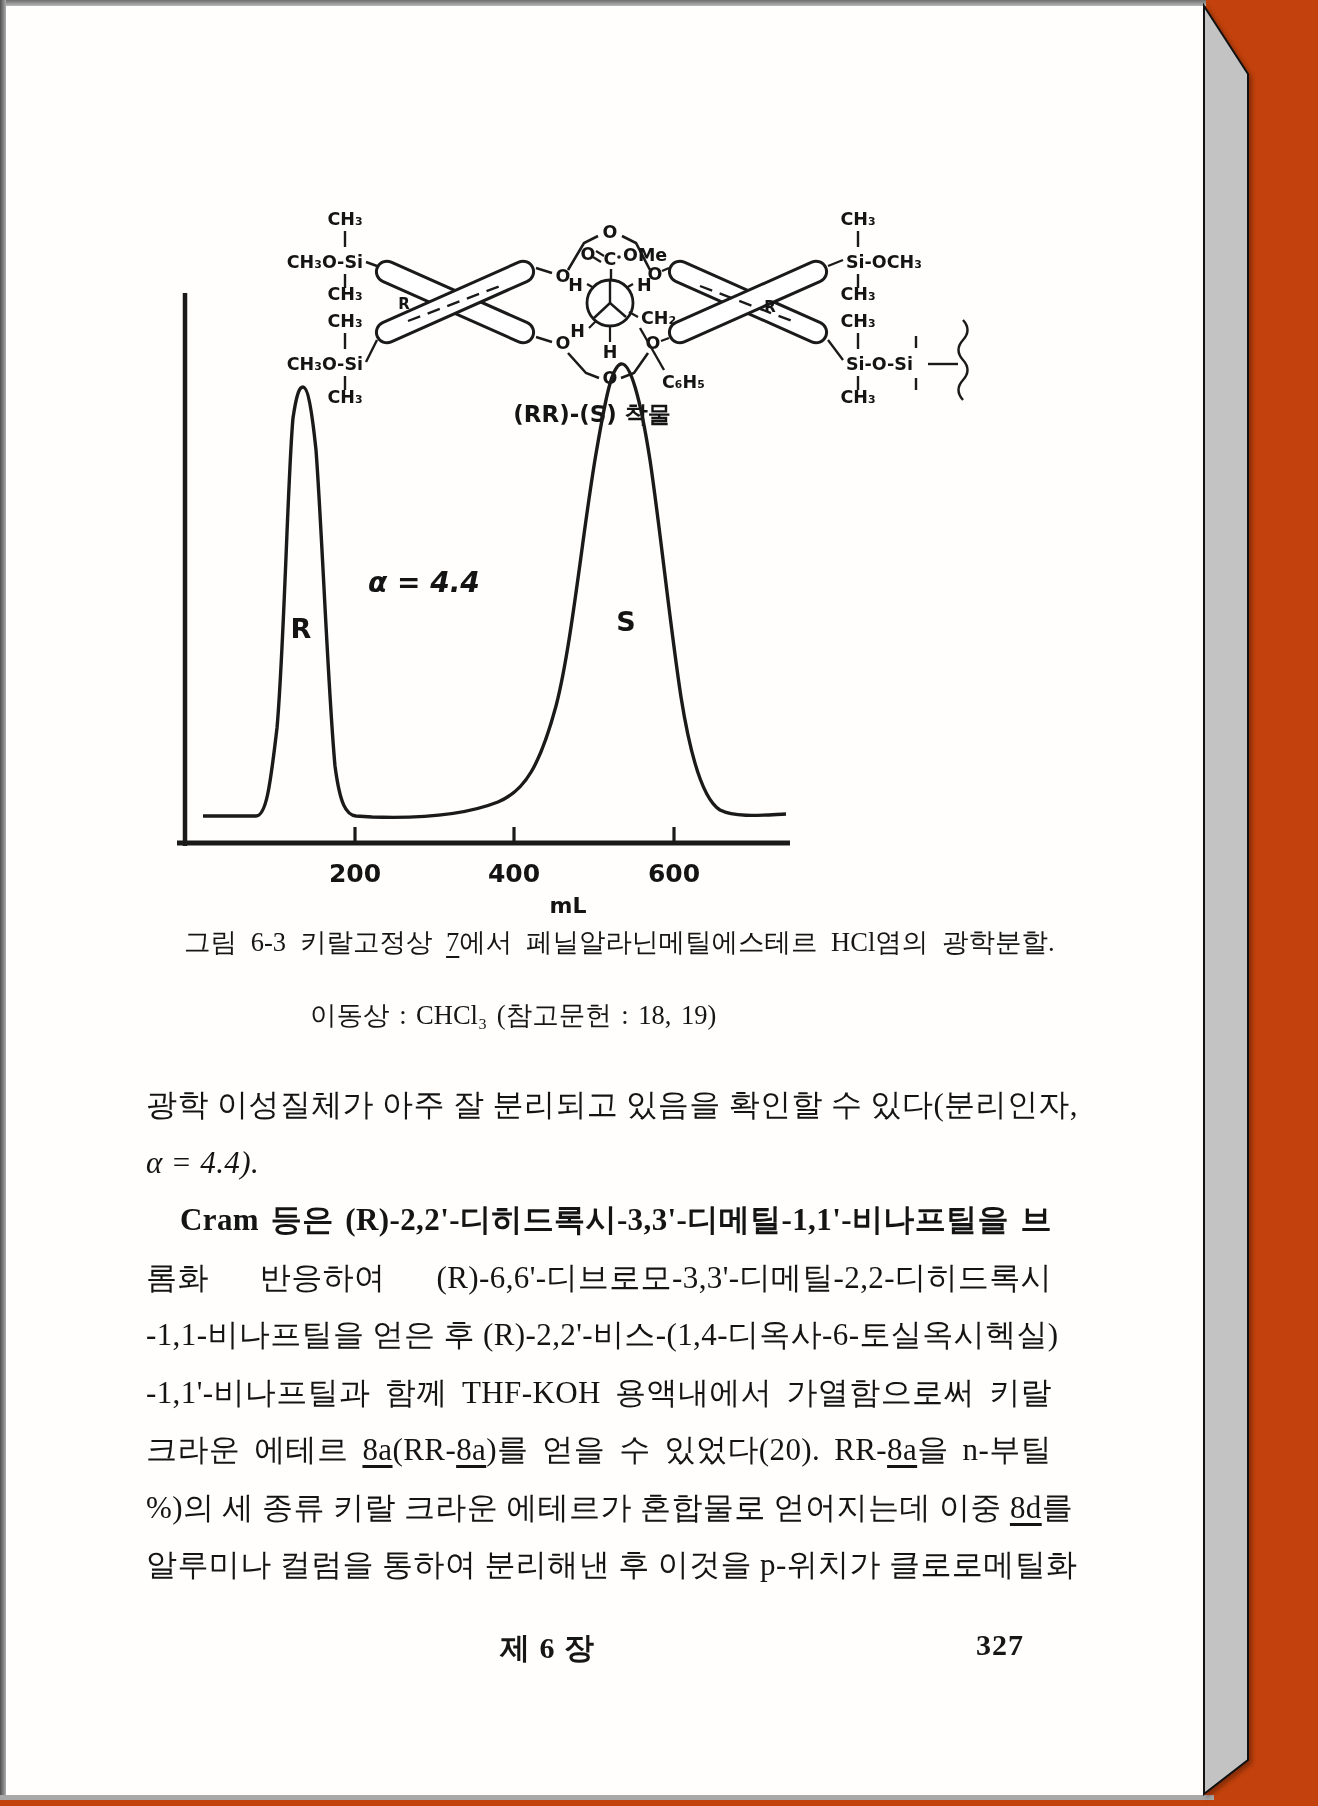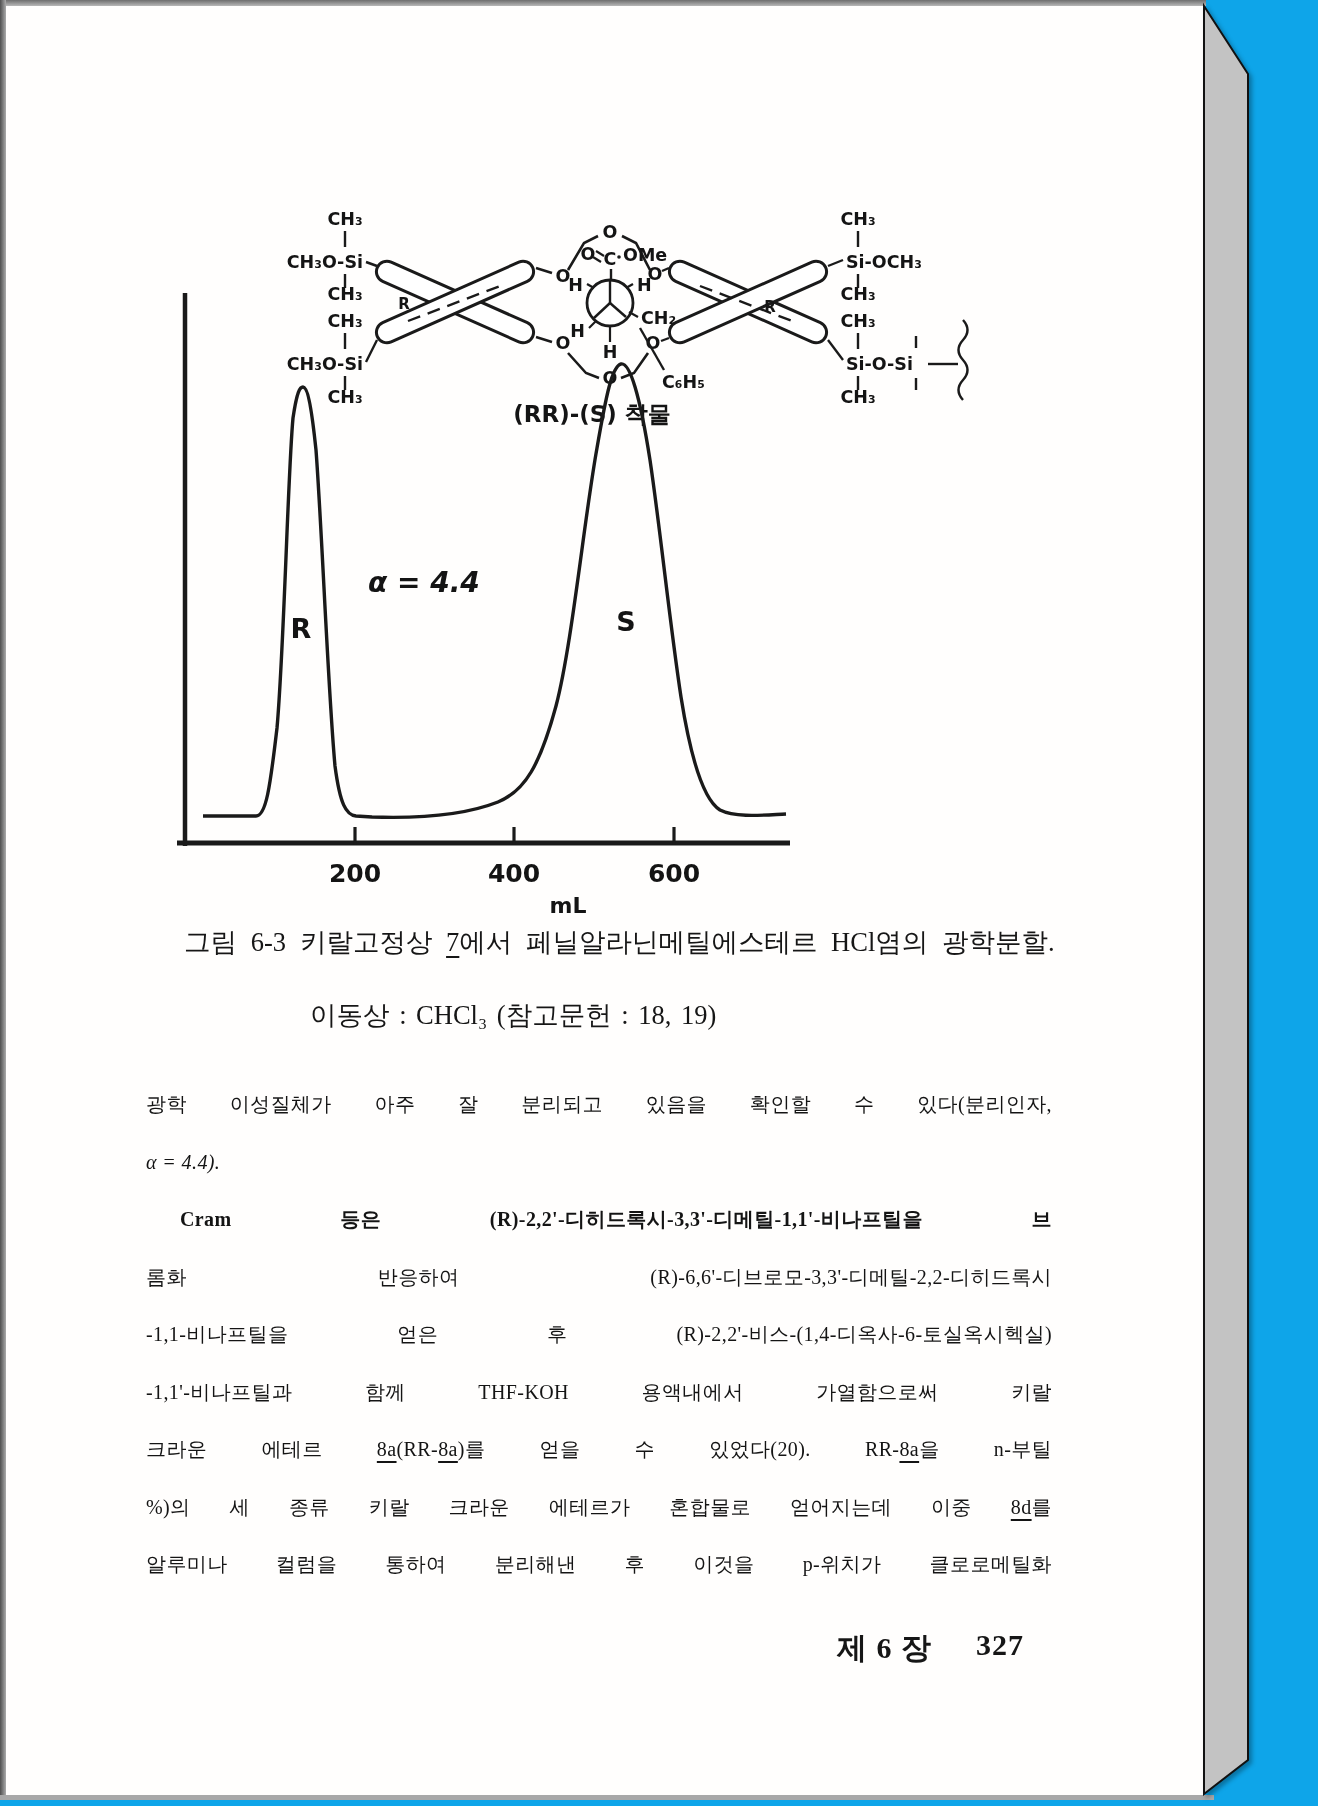--- a/index.html
+++ b/index.html
@@ -1,38 +1,38 @@
 <!DOCTYPE html>
 <html><head>
 <meta charset="utf-8">
 <style>
   html,body{margin:0;padding:0;}
   body{background:#f6f6f5;font-family:"Liberation Serif", serif;}
-  .screen{position:relative;width:1318px;height:1806px;overflow:hidden;background:#0ea5e9;}
+  .screen{position:relative;width:1318px;height:1806px;overflow:hidden;background:#c2410c;}
   .page{position:absolute;left:6px;top:6px;width:1198px;height:1790px;background:#fffefd;}
   .edge-top{position:absolute;left:0;top:0;width:1206px;height:6px;background:linear-gradient(180deg,#6e6e6e,#b8b8b8);}
   .edge-left{position:absolute;left:0;top:0;width:6px;height:1799px;background:linear-gradient(90deg,#4f4f4f,#ababab);}
   .edge-bottom{position:absolute;left:0;top:1795px;width:1214px;height:5px;background:#a8a8a8;}
   .figure-svg{position:absolute;left:140px;top:140px;width:960px;height:800px;}
   .cl{font-family:"DejaVu Sans", sans-serif;font-weight:bold;font-size:17.5px;fill:#141414;}
   .cl.small{font-size:15px;}
   .axis-num{font-family:"DejaVu Sans", sans-serif;font-weight:bold;font-size:25px;fill:#141414;}
   .peak-label{font-family:"DejaVu Sans", sans-serif;font-weight:bold;font-size:27px;fill:#141414;}
   .alpha-label{font-family:"DejaVu Sans", sans-serif;font-weight:bold;font-style:italic;font-size:28px;fill:#141414;}
   .complex-label{font-family:"DejaVu Sans", sans-serif;font-weight:bold;font-size:23px;fill:#141414;}
   .stroke{stroke:#1a1a1a;fill:none;}
   .caption{position:absolute;left:184px;top:922px;width:890px;color:#161616;font-size:26.5px;line-height:40px;}
   .caption .row1{display:flex;gap:14px;word-spacing:7px;}
   .caption .row2{margin-left:126px;margin-top:33px;word-spacing:3px;}
-  .bodytext{position:absolute;left:146px;top:1076px;width:906px;color:#141414;font-size:20px;}
+  .bodytext{position:absolute;left:146px;top:1076px;width:906px;color:#141414;font-size:31px;}
   .bline{height:57.5px;line-height:57.5px;text-align:justify;text-align-last:justify;white-space:nowrap;letter-spacing:0.4px;}
   .bline.short{text-align-last:left;font-style:italic;}
   .bline.indent{text-indent:34px;font-weight:bold;}
   .u{text-decoration:underline;text-underline-offset:5px;}
-  .footer{position:absolute;top:1628px;left:500px;width:524px;display:flex;justify-content:flex-end;gap:44px;color:#161616;font-size:30px;font-weight:bold;letter-spacing:1px;}
+  .footer{position:absolute;top:1628px;left:500px;width:524px;display:flex;justify-content:space-between;gap:44px;color:#161616;font-size:30px;font-weight:bold;letter-spacing:1px;}
   .pagestack{position:absolute;left:1196px;top:0;width:70px;height:1806px;}
 </style>
 </head>
 <body>
 
 <div class="screen">
   <div class="page"></div>
   <div class="edge-top"></div>
   <div class="edge-left"></div>
   <div class="edge-bottom"></div>

